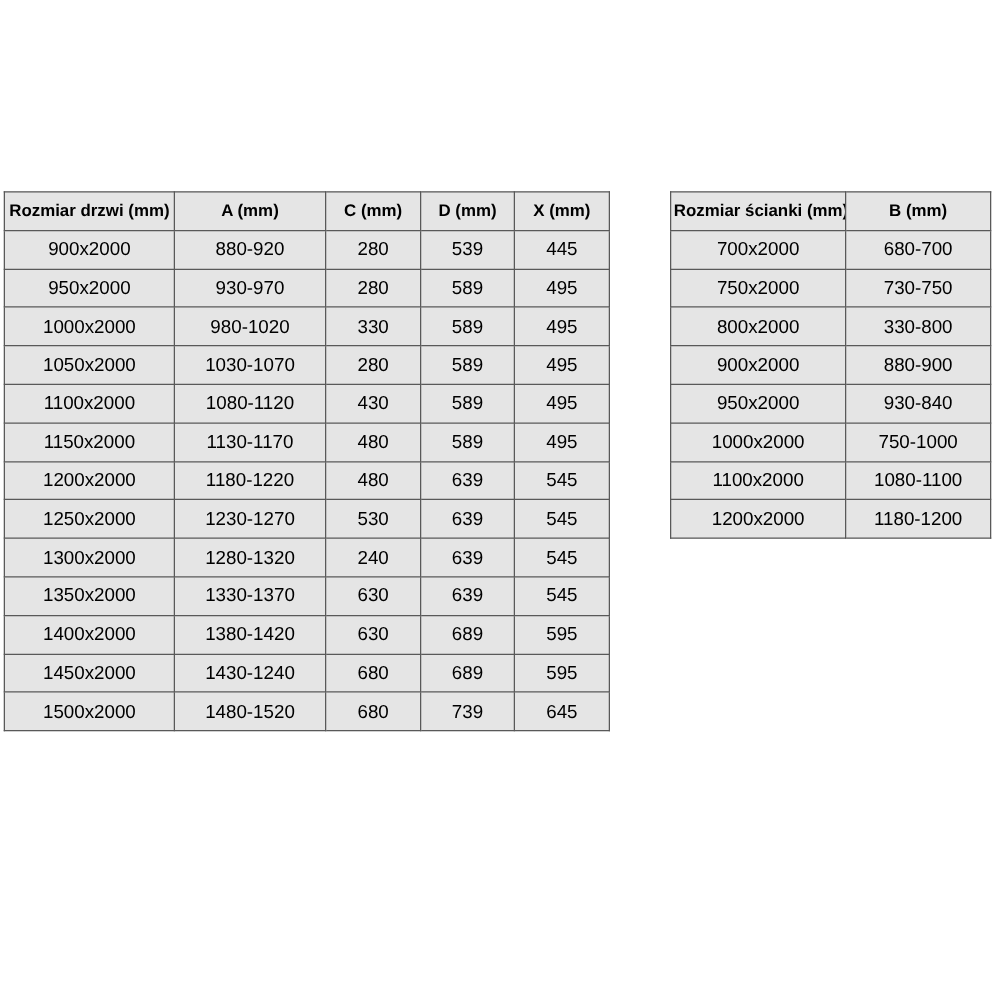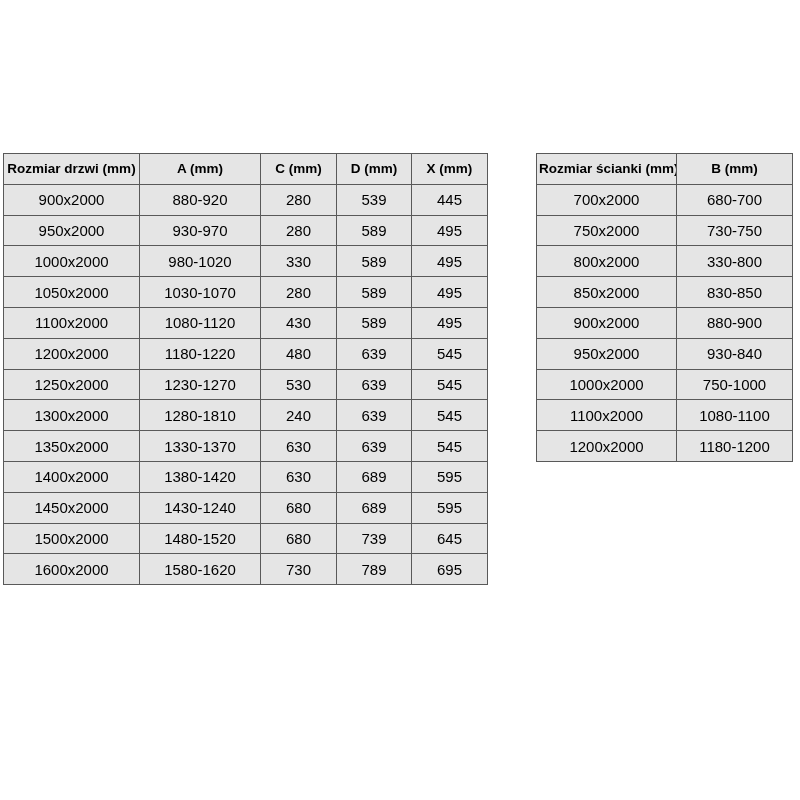--- a/index.html
+++ b/index.html
@@ -98,36 +98,43 @@
         <td>495</td>
       </tr>
       <tr>
         <td>1100x2000</td>
         <td>1080-1120</td>
         <td>430</td>
         <td>589</td>
         <td>495</td>
       </tr>
       <tr>
+        <td>1150x2000</td>
+        <td>1130-1170</td>
+        <td>480</td>
+        <td>589</td>
+        <td>495</td>
+      </tr>
+      <tr>
         <td>1200x2000</td>
         <td>1180-1220</td>
         <td>480</td>
         <td>639</td>
         <td>545</td>
       </tr>
       <tr>
         <td>1250x2000</td>
         <td>1230-1270</td>
         <td>530</td>
         <td>639</td>
         <td>545</td>
       </tr>
       <tr>
         <td>1300x2000</td>
-        <td>1280-1810</td>
+        <td>1280-1320</td>
         <td>240</td>
         <td>639</td>
         <td>545</td>
       </tr>
       <tr>
         <td>1350x2000</td>
         <td>1330-1370</td>
         <td>630</td>
         <td>639</td>
         <td>545</td>
@@ -145,27 +152,20 @@
         <td>680</td>
         <td>689</td>
         <td>595</td>
       </tr>
       <tr>
         <td>1500x2000</td>
         <td>1480-1520</td>
         <td>680</td>
         <td>739</td>
         <td>645</td>
-      </tr>
-      <tr>
-        <td>1600x2000</td>
-        <td>1580-1620</td>
-        <td>730</td>
-        <td>789</td>
-        <td>695</td>
       </tr>
     </tbody>
   </table>
 
 <table id="wall-table" class="dim-table">
   <colgroup>
     <col style="width:140px">
     <col style="width:116px">
   </colgroup>
 <thead>
@@ -181,24 +181,20 @@
       </tr>
       <tr>
         <td>750x2000</td>
         <td>730-750</td>
       </tr>
       <tr>
         <td>800x2000</td>
         <td>330-800</td>
       </tr>
       <tr>
-        <td>850x2000</td>
-        <td>830-850</td>
-      </tr>
-      <tr>
         <td>900x2000</td>
         <td>880-900</td>
       </tr>
       <tr>
         <td>950x2000</td>
         <td>930-840</td>
       </tr>
       <tr>
         <td>1000x2000</td>
         <td>750-1000</td>

